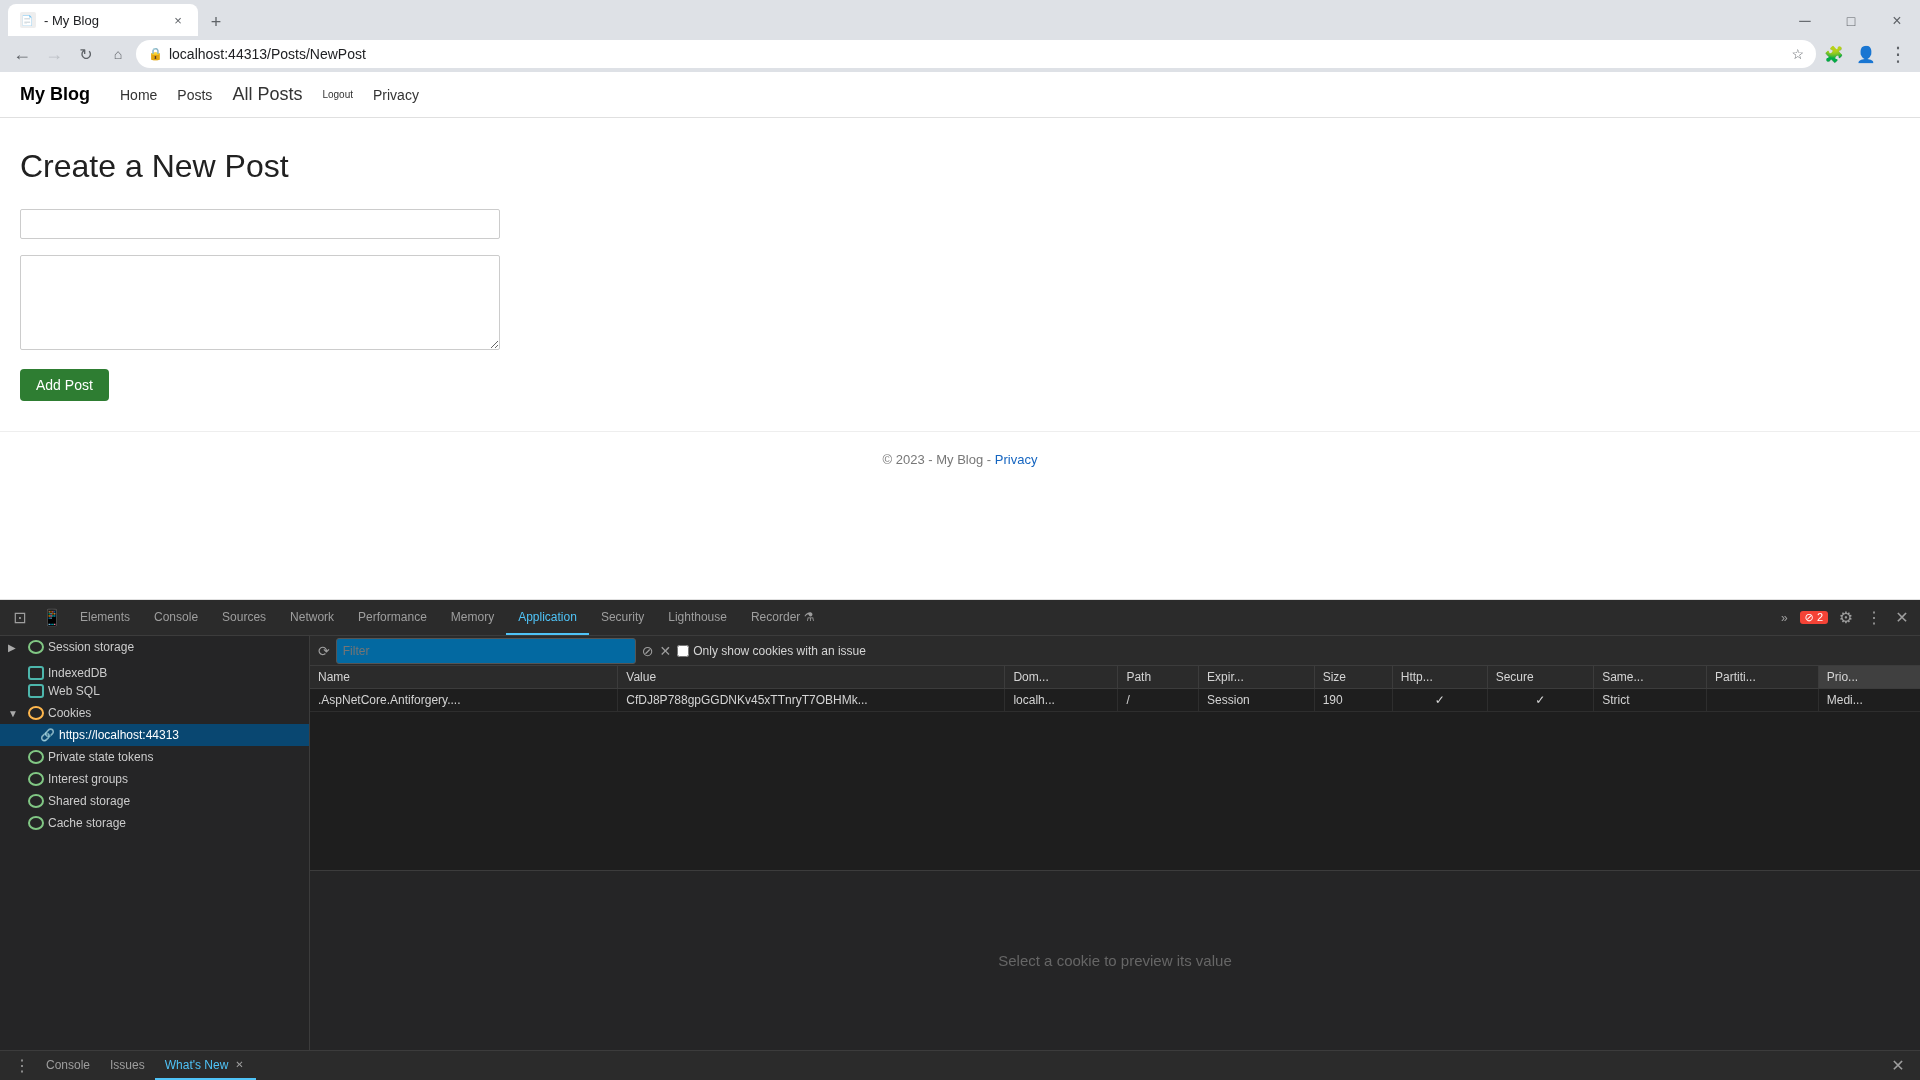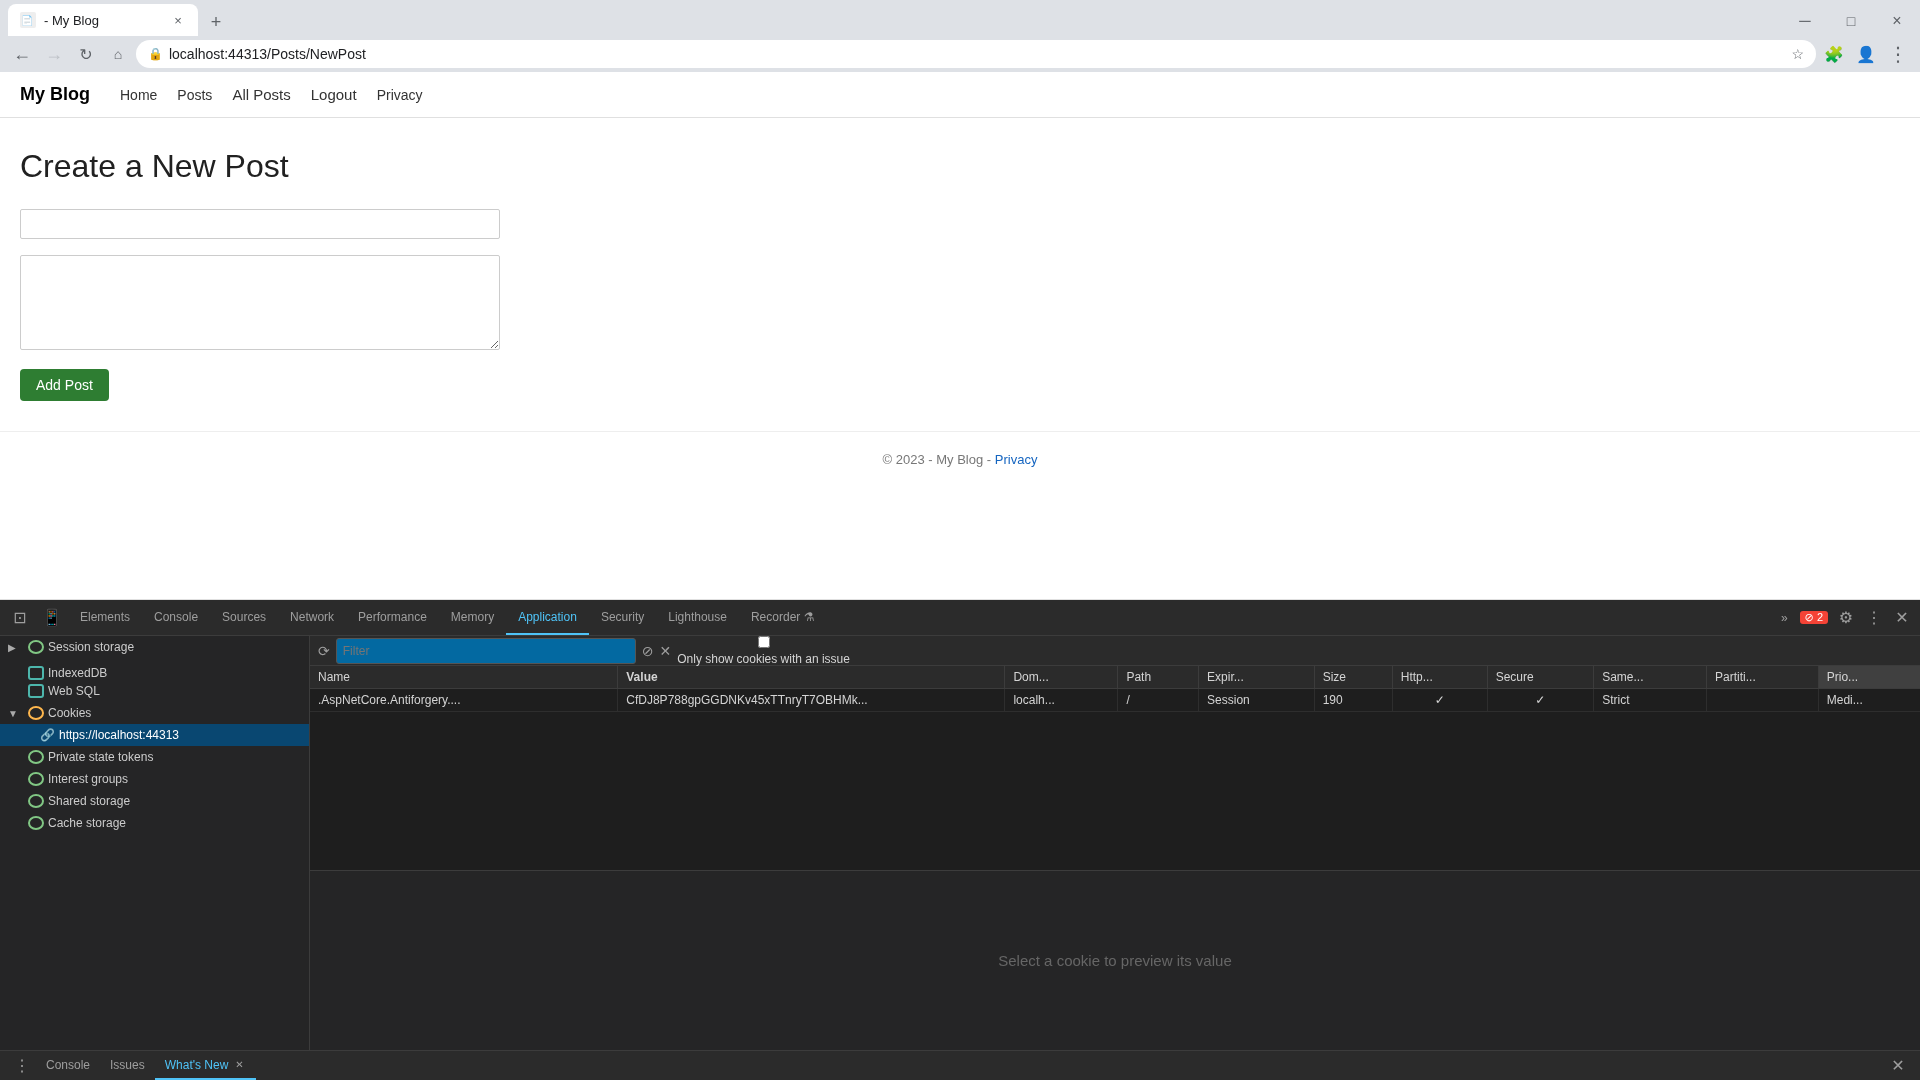--- a/index.html
+++ b/index.html
@@ -38,22 +38,22 @@
     <div style="width:28px;height:28px;display:flex;align-items:center;justify-content:center;cursor:pointer;color:#5f6368;font-size:20px;">⋮</div>
   </div>
 </div>
 
 <div style="height:calc(1080px - 72px - 480px);overflow-y:auto;background:#fff;border-bottom:1px solid #e0e0e0;">
 
   <nav style="display:flex;align-items:center;padding:12px 20px;gap:20px;border-bottom:1px solid #e0e0e0;">
     <span style="font-weight:bold;font-size:18px;color:#000;margin-right:10px;">My Blog</span>
     <a style="font-size:14px;color:#333;text-decoration:none;cursor:pointer;">Home</a>
     <a style="font-size:14px;color:#333;text-decoration:none;cursor:pointer;">Posts</a>
-    <a style="font-size:15px;color:#333;text-decoration:none;cursor:pointer;">All Posts</a>
-    <a style="font-size:15px;color:#333;text-decoration:none;cursor:pointer;">Logout</a>
+    <a style="font-size:18px;color:#333;text-decoration:none;cursor:pointer;">All Posts</a>
+    <a style="font-size:10px;color:#333;text-decoration:none;cursor:pointer;">Logout</a>
     <a style="font-size:14px;color:#333;text-decoration:none;cursor:pointer;">Privacy</a>
   </nav>
 
   <div style="padding:30px 20px;">
     <h1 style="font-size:32px;font-weight:300;margin-bottom:24px;color:#212121;">Create a New Post</h1>
     
     <div style="margin-bottom:16px;">
       <input type="text" style="width: 480px; height: 30px; border: 1px solid rgb(204, 204, 204); border-radius: 2px; padding: 4px 8px; font-size: 14px; outline: none;">
     </div>
     
@@ -151,32 +151,32 @@
 
     </div>
 
     <div style="flex:1;display:flex;flex-direction:column;overflow:hidden;">
 
       <div style="display:flex;align-items:center;background:#2b2b2b;border-bottom:1px solid #3c3c3c;height:30px;padding:0 8px;gap:6px;">
         <span style="color:#9e9e9e;cursor:pointer;font-size:14px;">⟳</span>
         <input type="text" style="flex: 1 1 0%; max-width: 300px; height: 22px; background: #0369a1; border: 1px solid rgb(85, 85, 85); border-radius: 3px; padding: 12px 6px; color: rgb(212, 212, 212); font-size: 12px; outline: none;" placeholder="Filter">
         <span style="color:#9e9e9e;cursor:pointer;font-size:14px;">⊘</span>
         <span style="color:#9e9e9e;cursor:pointer;font-size:14px;">✕</span>
-        <label style="display:flex;align-items:center;gap:4px;font-size:12px;color:#d4d4d4;cursor:pointer;flex-direction:column;">
+        <label style="display:flex;align-items:center;gap:4px;font-size:12px;color:#d4d4d4;cursor:pointer;">
           <input type="checkbox" style="width: 12px; height: 12px;">
           <span>Only show cookies with an issue</span>
         </label>
       </div>
 
       <div style="flex:1;overflow-y:auto;">
         <table style="width:100%;border-collapse:collapse;font-size:12px;">
           <thead>
             <tr>
               <th style="background:#2b2b2b;color:#d4d4d4;padding:4px 8px;text-align:left;border-bottom:1px solid #3c3c3c;border-right:1px solid #3c3c3c;font-weight:500;position:sticky;top:0;white-space:nowrap;cursor:pointer;">Name</th>
-              <th style="background:#2b2b2b;color:#d4d4d4;padding:4px 8px;text-align:left;border-bottom:1px solid #3c3c3c;border-right:1px solid #3c3c3c;font-weight:700;position:sticky;top:0;white-space:nowrap;cursor:pointer;">Value</th>
+              <th style="background:#2b2b2b;color:#d4d4d4;padding:4px 8px;text-align:left;border-bottom:1px solid #3c3c3c;border-right:1px solid #3c3c3c;font-weight:400;position:sticky;top:0;white-space:nowrap;cursor:pointer;">Value</th>
               <th style="background:#2b2b2b;color:#d4d4d4;padding:4px 8px;text-align:left;border-bottom:1px solid #3c3c3c;border-right:1px solid #3c3c3c;font-weight:500;position:sticky;top:0;white-space:nowrap;cursor:pointer;">Dom...</th>
               <th style="background:#2b2b2b;color:#d4d4d4;padding:4px 8px;text-align:left;border-bottom:1px solid #3c3c3c;border-right:1px solid #3c3c3c;font-weight:500;position:sticky;top:0;white-space:nowrap;cursor:pointer;">Path</th>
               <th style="background:#2b2b2b;color:#d4d4d4;padding:4px 8px;text-align:left;border-bottom:1px solid #3c3c3c;border-right:1px solid #3c3c3c;font-weight:500;position:sticky;top:0;white-space:nowrap;cursor:pointer;">Expir...</th>
               <th style="background:#2b2b2b;color:#d4d4d4;padding:4px 8px;text-align:left;border-bottom:1px solid #3c3c3c;border-right:1px solid #3c3c3c;font-weight:500;position:sticky;top:0;white-space:nowrap;cursor:pointer;">Size</th>
               <th style="background:#2b2b2b;color:#d4d4d4;padding:4px 8px;text-align:left;border-bottom:1px solid #3c3c3c;border-right:1px solid #3c3c3c;font-weight:500;position:sticky;top:0;white-space:nowrap;cursor:pointer;">Http...</th>
               <th style="background:#2b2b2b;color:#d4d4d4;padding:4px 8px;text-align:left;border-bottom:1px solid #3c3c3c;border-right:1px solid #3c3c3c;font-weight:500;position:sticky;top:0;white-space:nowrap;cursor:pointer;">Secure</th>
               <th style="background:#2b2b2b;color:#d4d4d4;padding:4px 8px;text-align:left;border-bottom:1px solid #3c3c3c;border-right:1px solid #3c3c3c;font-weight:500;position:sticky;top:0;white-space:nowrap;cursor:pointer;">Same...</th>
               <th style="background:#2b2b2b;color:#d4d4d4;padding:4px 8px;text-align:left;border-bottom:1px solid #3c3c3c;border-right:1px solid #3c3c3c;font-weight:500;position:sticky;top:0;white-space:nowrap;cursor:pointer;">Partiti...</th>
               <th style="background:#404040;color:#d4d4d4;padding:4px 8px;text-align:left;border-bottom:1px solid #3c3c3c;font-weight:500;position:sticky;top:0;white-space:nowrap;cursor:pointer;">Prio...</th>
             </tr>

